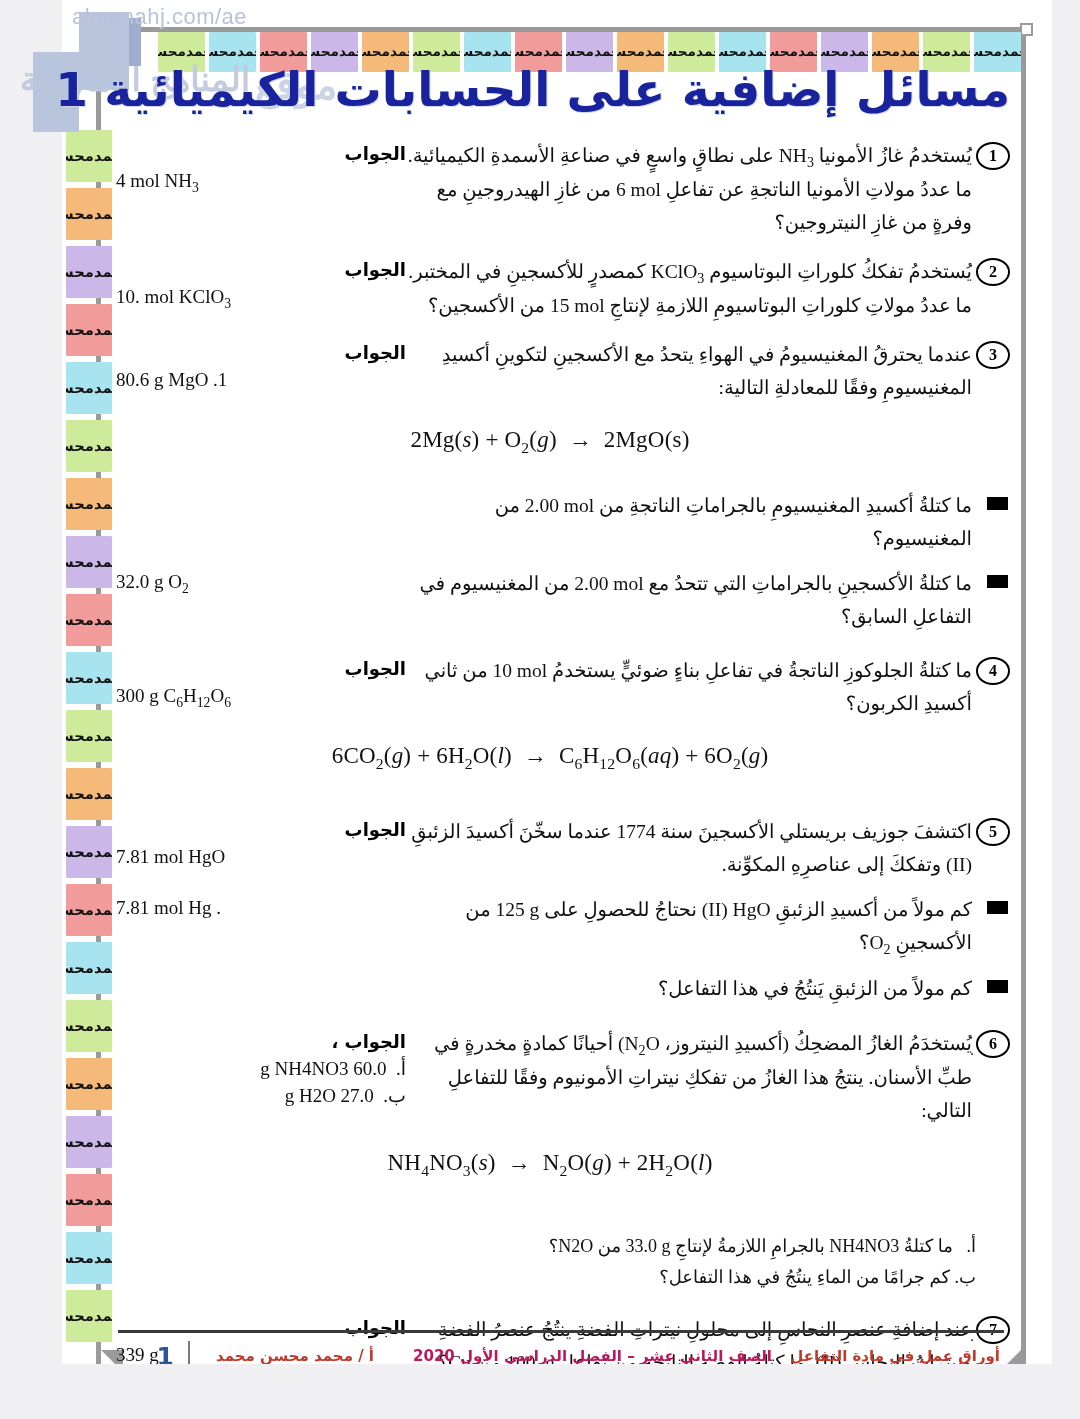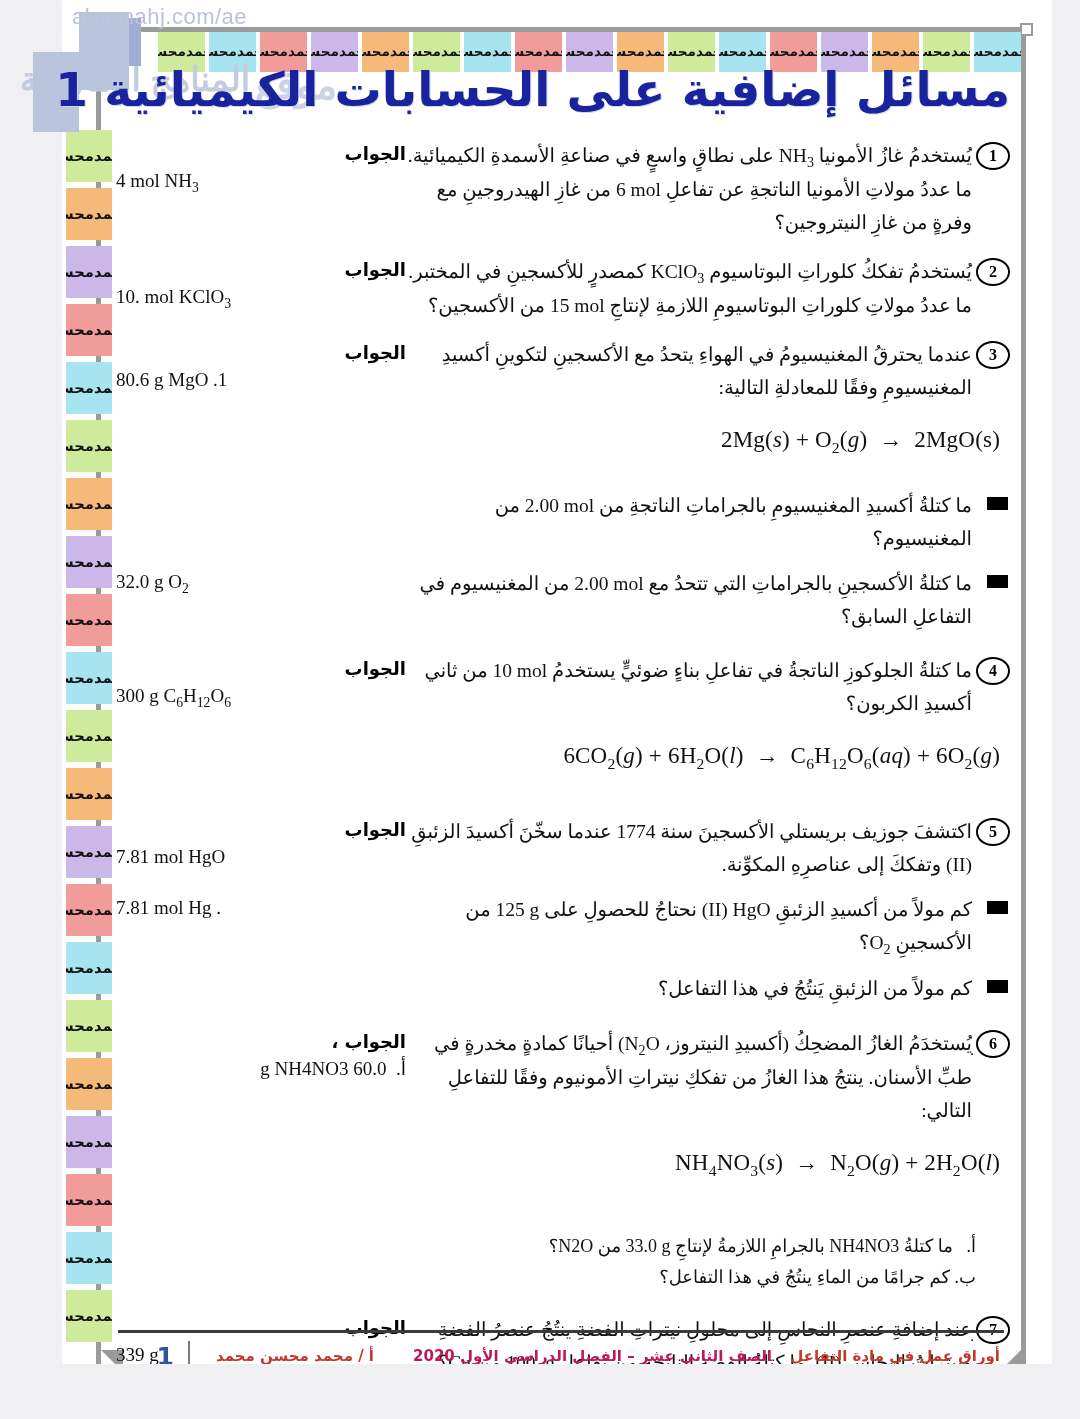--- a/index.html
+++ b/index.html
@@ -309,20 +309,21 @@
     text-align: center;
     direction: ltr;
     unicode-bidi: isolate;
     letter-spacing: 0.2px;
   }
   .eq .sub { vertical-align: sub; font-size: 0.68em; }
   .eq .it { font-style: italic; }
   .eq-wrap {
     width: 100%;
     display: flex;
+    justify-content: center;
   }
   .eq-pad { padding-right: 10px; }
 
   .sub-list {
     font-family: "Liberation Serif", "DejaVu Serif", serif;
     font-size: 18px;
     line-height: 1.68;
     color: #111;
     text-align: right;
     direction: rtl;
@@ -761,20 +762,21 @@
       <div class="sp22"></div>
       <div class="qrow">
         <div class="qnum">
           <div class="oval">6</div>
           <span class="qdot">.</span>
         </div>
         <div class="qtext">يُستخدَمُ الغازُ المضحِكُ (أكسيدِ النيتروز، <span class="ltr">N<span class="sub">2</span>O</span>) أحيانًا كمادةٍ مخدرةٍ في طبِّ الأسنان. ينتجُ هذا الغازُ من تفككِ نيتراتِ الأمونيوم وفقًا للتفاعلِ التالي:</div>
         <div class="ansbox">
           <div class="ans-label">الجواب ،</div>
           <div class="ans-val-rtl">أ.&nbsp; 60.0 g NH<span class="sub">4</span>NO<span class="sub">3</span></div>
+          <div class="ans-val-rtl">ب.&nbsp; 27.0 g H<span class="sub">2</span>O</div>
         </div>
       </div>
       <div class="sp22"></div>
       <div class="eq-wrap eq-pad">
         <div class="eq">NH<span class="sub">4</span>NO<span class="sub">3</span>(<span class="it">s</span>) &nbsp;→&nbsp; N<span class="sub">2</span>O(<span class="it">g</span>) + 2H<span class="sub">2</span>O(<span class="it">l</span>)</div>
       </div>
       <div class="sp22"></div>
       <div class="sp30"></div>
       <div class="qrow">
         <div class="qnum"></div>

